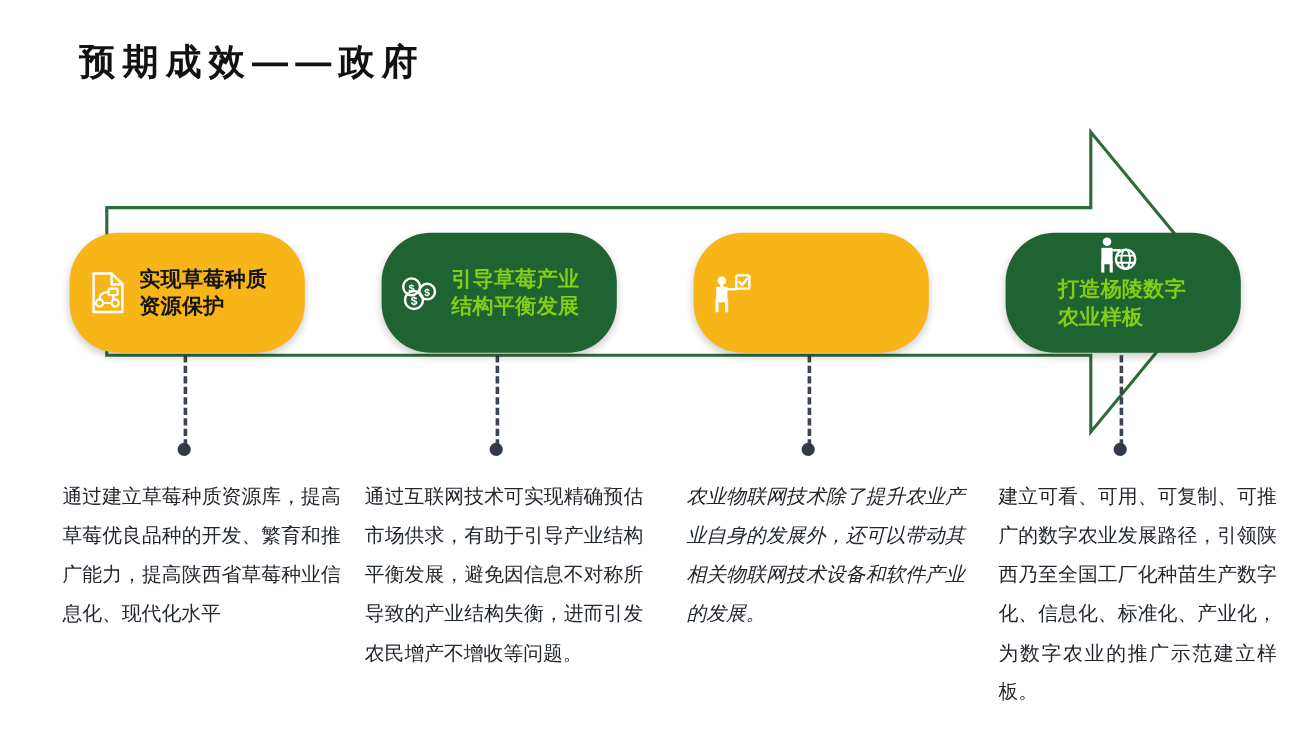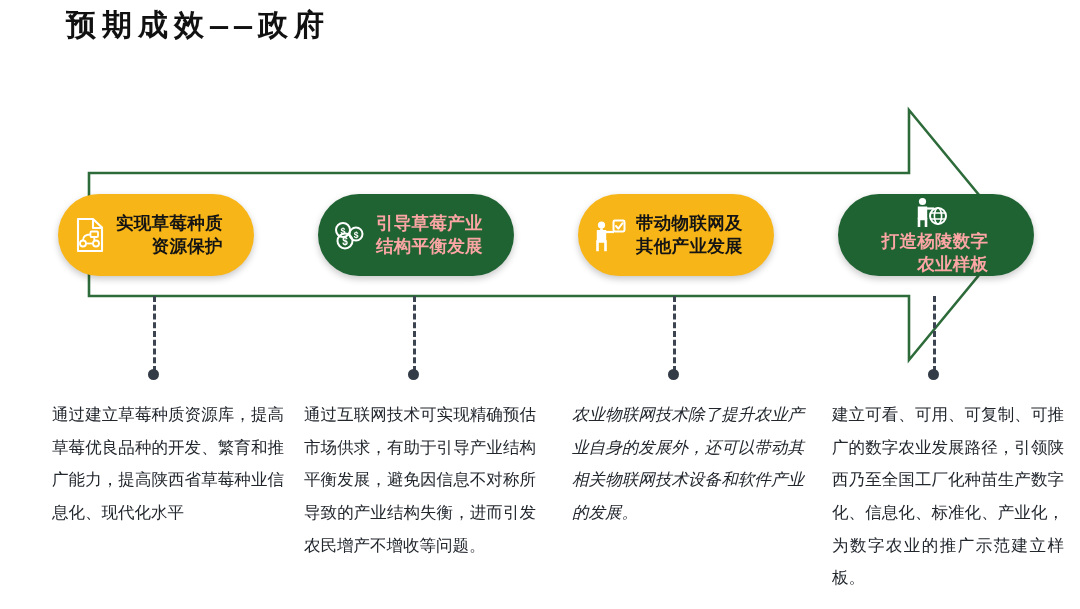--- a/index.html
+++ b/index.html
@@ -13,50 +13,48 @@
     position: relative;
     overflow: hidden;
     font-family: "Liberation Sans", "DejaVu Sans", sans-serif;
     color: #1a1a1a;
   }
 
   
   #slide-title {
     position: absolute;
     left: 66px;
-    top: 5px;
+    top: 32px;
     font-size: 30px;
     font-weight: bold;
     letter-spacing: 6px;
     color: #111111;
     white-space: nowrap;
-    font-family: Liberation Mono, monospace;
   }
 
   
   #arrow-band {
     position: absolute;
     left: 0;
     top: 0;
     width: 1080px;
     height: 400px;
   }
 
   
   .pill {
     position: absolute;
-    height: 82px;
+    height: 100px;
     border-radius: 41px;
     display: flex;
     align-items: center;
     box-sizing: border-box;
     padding-left: 14px;
     padding-right: 16px;
     box-shadow: 0 3px 7px rgba(0,0,0,0.22);
-    text-align: right;
   }
   .pill.amber { background: #F8B517; }
   .pill.green { background: #1F6332; }
 
   .pill-icon {
     width: 36px;
     height: 44px;
     flex: 0 0 36px;
     margin-right: 8px;
     display: flex;
@@ -64,21 +62,21 @@
     justify-content: center;
   }
   .pill-label {
     font-size: 17.5px;
     font-weight: bold;
     line-height: 1.32;
     letter-spacing: 0.3px;
     white-space: pre-line;
   }
   .pill.amber .pill-label { color: #141414; }
-  .pill.green .pill-label { color: #fca5a5; }
+  .pill.green .pill-label { color: #84cc16; }
 
   #pill-0 { left: 58px;  top: 194px; width: 196px; }
   #pill-1 { left: 318px; top: 194px; width: 196px; }
   #pill-2 { left: 578px; top: 194px; width: 196px; }
   #pill-3 { left: 838px; top: 194px; width: 196px; flex-direction: column; }
 
   
   .stem {
     position: absolute;
     width: 0;
@@ -180,22 +178,20 @@
   <span class="pill-icon">
     <svg width="34" height="36" viewBox="0 0 34 36">
       <circle cx="8.5" cy="8" r="3.6" fill="#ffffff"></circle>
       <path d="M8.5 12.5 v12 M4.5 33 v-8.5 h8 v8.5" fill="none" stroke="#ffffff" stroke-width="2.6" stroke-linecap="square"></path>
       <rect x="3.8" y="13" width="9.4" height="12" fill="#ffffff"></rect>
       <path d="M13 15 h8" fill="none" stroke="#ffffff" stroke-width="2.2"></path>
       <rect x="20.5" y="3.5" width="11" height="11" rx="1.4" fill="none" stroke="#ffffff" stroke-width="2"></rect>
       <path d="M23 9 l2.3 2.6 l4.3 -5.4" fill="none" stroke="#ffffff" stroke-width="2" stroke-linecap="round" stroke-linejoin="round"></path>
     </svg>
   </span>
-  <span class="pill-label">带动物联网及
-其他产业发展</span>
 </div>
 
 <div class="pill green" id="pill-3">
   <span class="pill-icon">
     <svg width="34" height="36" viewBox="0 0 34 36">
       <circle cx="8.5" cy="7.5" r="3.6" fill="#ffffff"></circle>
       <rect x="3.8" y="12.5" width="9.4" height="12.5" fill="#ffffff"></rect>
       <path d="M5 33 v-8 h7 v8" fill="none" stroke="#ffffff" stroke-width="2.6"></path>
       <path d="M13 14.5 h7" fill="none" stroke="#ffffff" stroke-width="2.2"></path>
       <circle cx="24" cy="22" r="8" fill="none" stroke="#ffffff" stroke-width="2"></circle>

